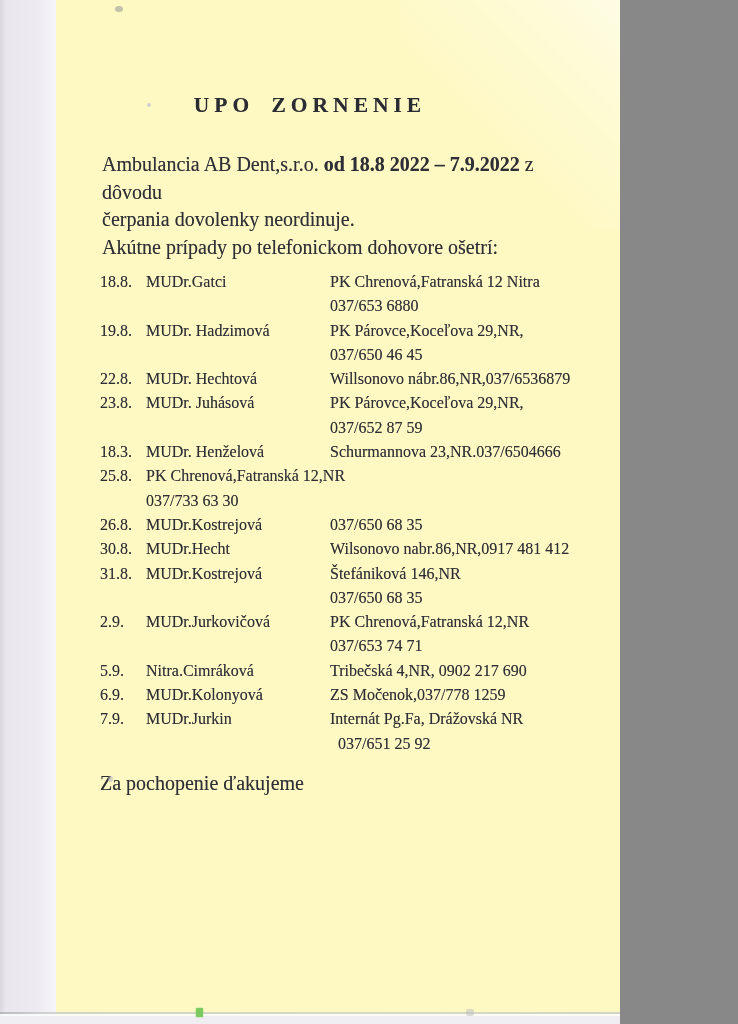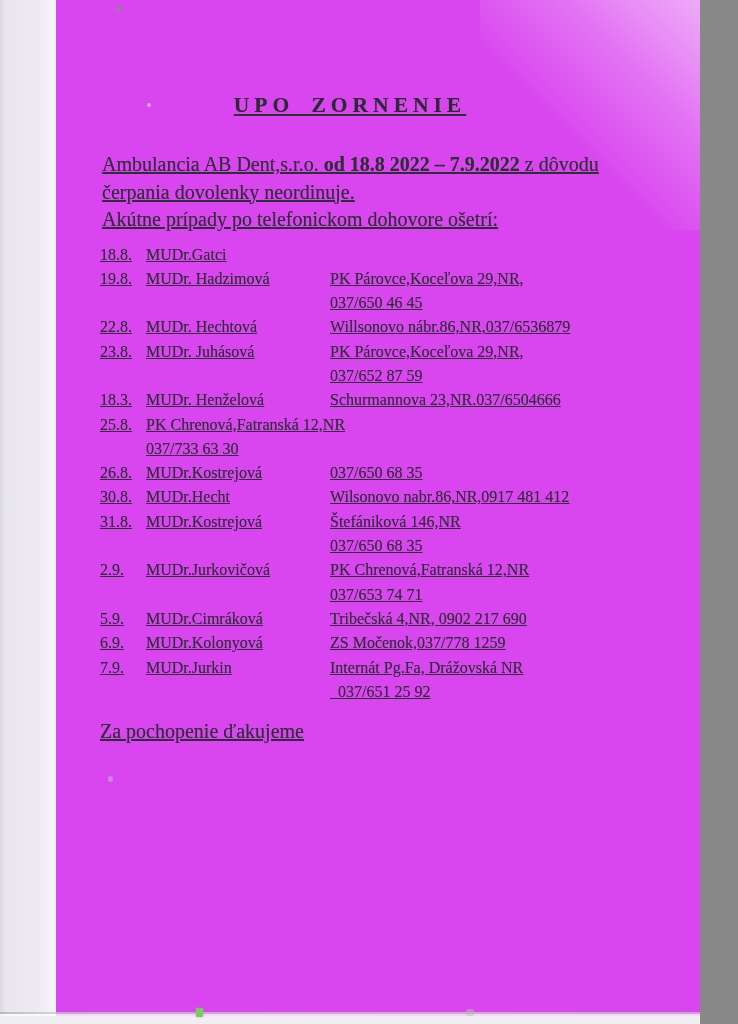--- a/index.html
+++ b/index.html
@@ -1,25 +1,24 @@
 <!DOCTYPE html>
 <html><head>
 <meta charset="utf-8">
 <style>
   html, body { margin: 0; padding: 0; background: #888; }
   .page {
     position: relative;
-    width: 700px;
+    width: 620px;
     height: 1024px;
-    background: #d946ef;
+    background: #fef9c3;
     overflow: hidden;
     font-family: "Liberation Serif", "DejaVu Serif", serif;
     color: #2e2e36;
     text-shadow: 0 0 0.5px rgba(46,46,54,0.45);
-    text-decoration: underline;
   }
   .edge-left {
     position: absolute; left: 0; top: 0; width: 56px; height: 100%;
     background: linear-gradient(90deg, #dad8df 0px, #e9e7ed 6px, #edebf1 38px, #f6f5fa 56px);
   }
   .fold-top-right {
     position: absolute; right: 0; top: 0; width: 220px; height: 230px;
     background: linear-gradient(225deg, rgba(255,255,255,0.55) 0%, rgba(255,255,255,0.25) 30%, rgba(255,255,255,0) 60%);
     pointer-events: none;
   }
@@ -95,20 +94,24 @@
     <div class="intro">
       <div><span>Ambulancia AB Dent,s.r.o. </span><span class="b">od 18.8 2022 – 7.9.2022</span><span> z dôvodu</span></div>
       <div>čerpania dovolenky neordinuje.</div>
       <div>Akútne prípady po telefonickom dohovore ošetrí:</div>
     </div>
 
     <div class="schedule">
   <div class="srow">
     <div class="date">18.8.</div>
     <div class="doctor">MUDr.Gatci</div>
+    <div class="details">
+            <div>PK Chrenová,Fatranská 12 Nitra</div>
+            <div>037/653 6880</div>
+          </div>
   </div>
 
   <div class="srow">
     <div class="date">19.8.</div>
     <div class="doctor">MUDr. Hadzimová</div>
     <div class="details">
             <div>PK Párovce,Koceľova 29,NR,</div>
             <div>037/650 46 45</div>
           </div>
   </div>
@@ -175,21 +178,21 @@
     <div class="date">2.9.</div>
     <div class="doctor">MUDr.Jurkovičová</div>
     <div class="details">
             <div>PK Chrenová,Fatranská 12,NR</div>
             <div>037/653 74 71</div>
           </div>
   </div>
 
   <div class="srow">
     <div class="date">5.9.</div>
-    <div class="doctor">MUDr.Cimráková</div>
+    <div class="doctor">Nitra.Cimráková</div>
     <div class="details">
             <div>Tribečská 4,NR, 0902 217 690</div>
           </div>
   </div>
 
   <div class="srow">
     <div class="date">6.9.</div>
     <div class="doctor">MUDr.Kolonyová</div>
     <div class="details">
             <div>ZS Močenok,037/778 1259</div>

